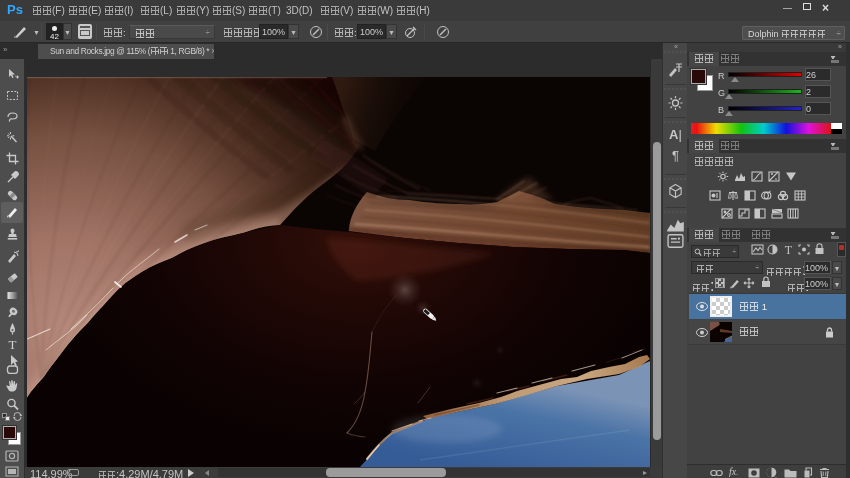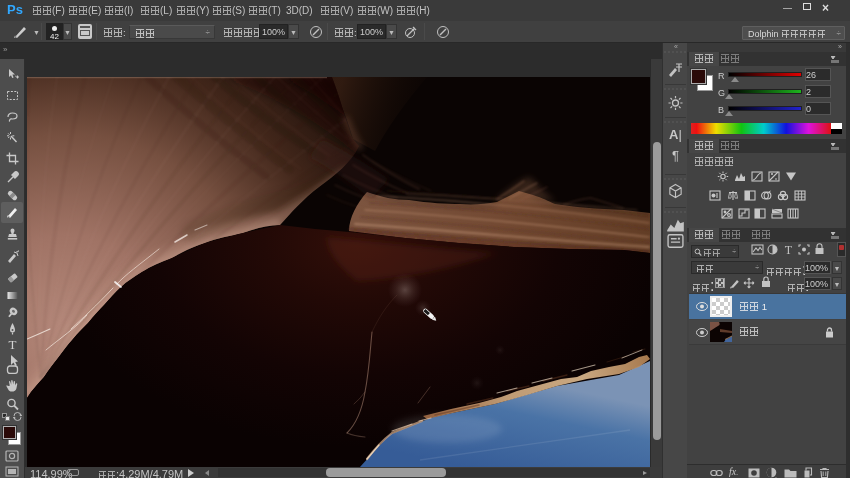--- a/index.html
+++ b/index.html
@@ -118,20 +118,21 @@
         <path d="M4 10 L10 4" stroke="#c0c0c0" stroke-width="1.5"></path>
       </svg>
  <div class="ab" style="left:742px;top:5px;width:103px;height:14px;background:#4e4e4e;border:1px solid #5f5f5f;border-radius:1px">
    <span style="position:absolute;left:5px;top:2px;font-size:9px;color:#d8d8d8">Dolphin <span class="c sm"></span><span class="c sm"></span><span class="c sm"></span><span class="c sm"></span><span class="c sm"></span></span>
    <span style="position:absolute;right:3px;top:2px;font-size:8px;color:#bbb">÷</span>
  </div>
 </div>
 
 <div id="tabbar" class="ab">
  <span class="ab" style="left:3px;top:2px;font-size:8px;color:#999">»</span>
+ <div id="tab1">Sun and Rocks.jpg @ 115% (<span class="c sm"></span><span class="c sm"></span> 1, RGB/8) * <span style="color:#aaa">×</span></div>
 </div>
 
 <div id="toolbar" class="ab">
  <div class="tool" style="top:7px">
         <svg width="13" height="13" viewBox="0 0 13 13">
           <path d="M3,1 L3,9 L5,7.2 L6.2,10 L7.6,9.4 L6.4,6.6 L9,6.4 Z" fill="#c9c9c9"></path>
           <path d="M10,9 h3 M11.5,7.5 v3 M10.3,8.2 l-1,0" stroke="#c9c9c9" stroke-width="1"></path>
         </svg>
       </div>
  <div class="tool" style="top:28px">

